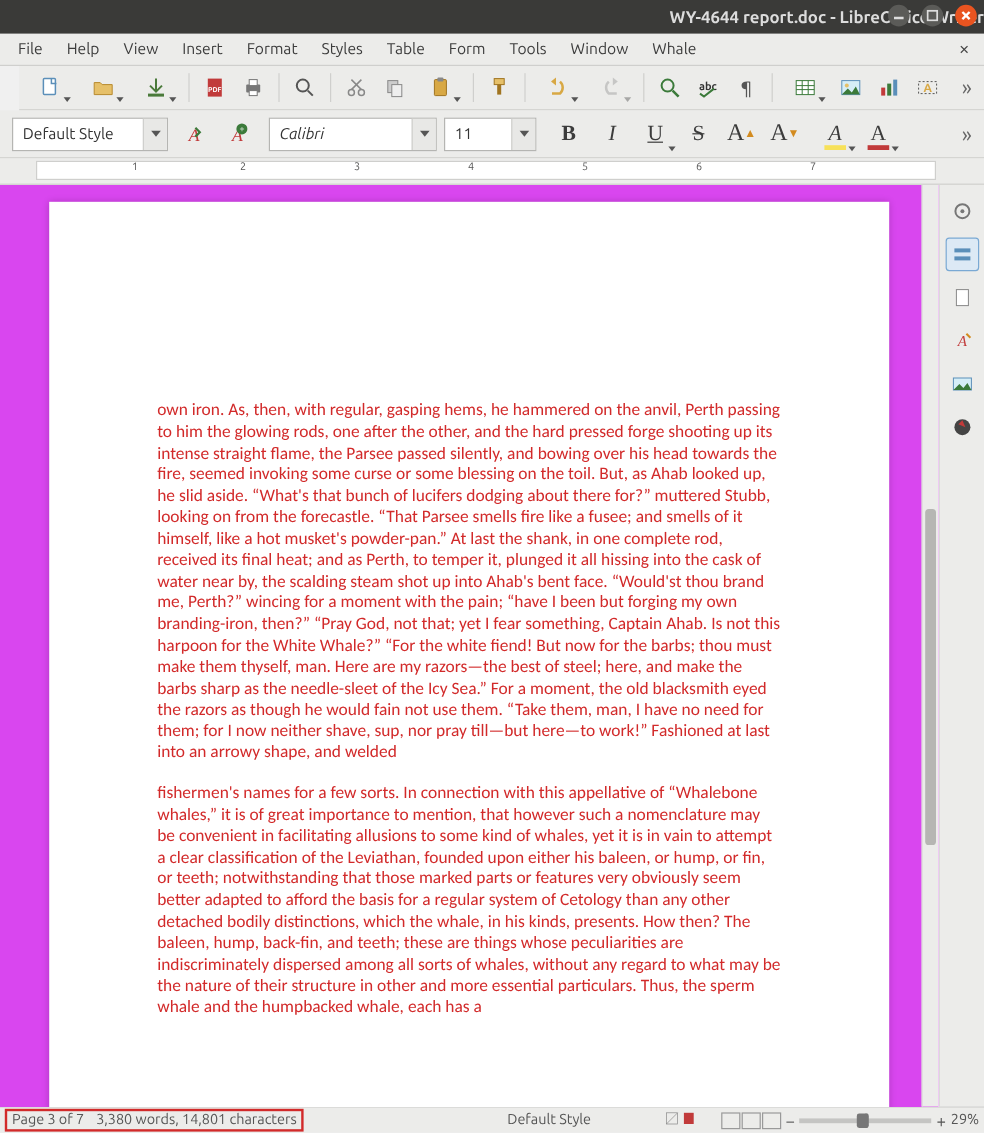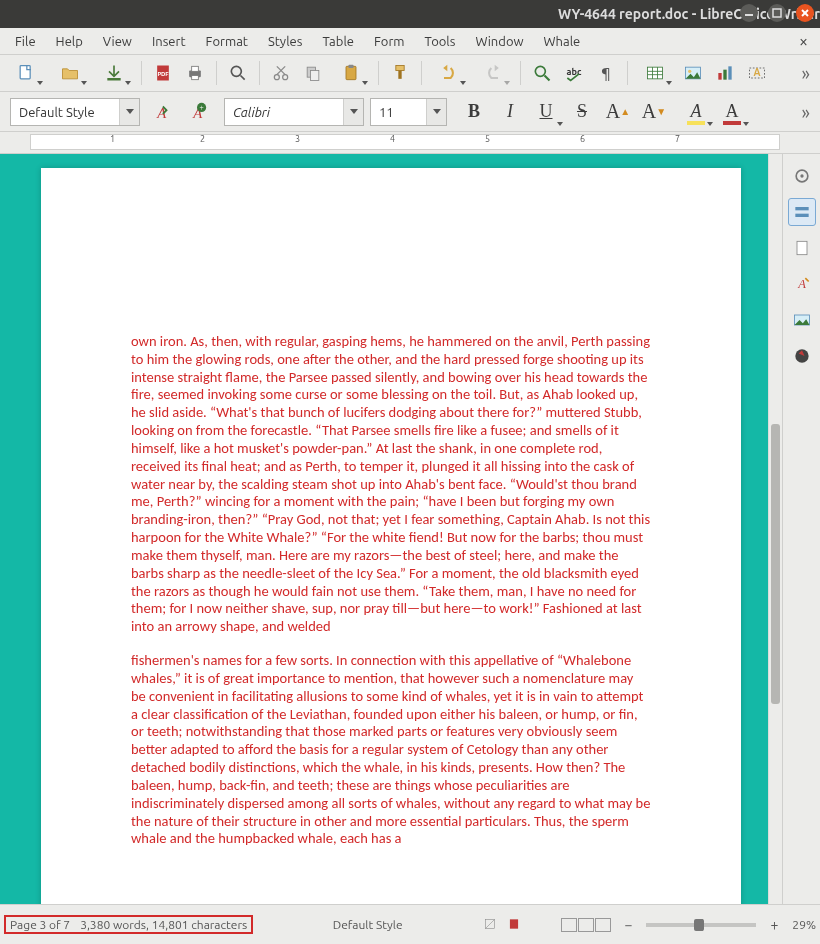--- a/index.html
+++ b/index.html
@@ -8,21 +8,21 @@
   .titlebar { height: 28px; background: #3a3a38; color: #dcdcdc; display: flex; align-items: center; justify-content: flex-end; position: relative; font-size: 14px; font-weight: bold; }
   .titlebar .wc { position: absolute; right: 6px; top: 4px; display: flex; gap: 10px; }
   .titlebar .wc .btn { width: 18px; height: 18px; border-radius: 9px; display: flex; align-items: center; justify-content: center; cursor: pointer; }
   .titlebar .wc .btn.close { background: #e95420; color: #fff; font-weight: bold; }
   .titlebar .wc .btn.min, .titlebar .wc .btn.max { background: #5b5b58; color: #ddd; }
   
   .menubar { height: 27px; background: #ececea; border-bottom: 1px solid #cfcfcd; display: flex; align-items: center; padding: 0 6px; gap: 2px; }
   .menubar .item { padding: 3px 9px; cursor: pointer; }
   .menubar .closeDoc { margin-left: auto; font-size: 16px; padding: 0 6px; cursor: pointer; color: #444; }
   
-  .toolbar { background: #ececea; border-bottom: 1px solid #cfcfcd; display: flex; align-items: center; padding: 3px 6px; gap: 4px; height: 37px; }
+  .toolbar { background: #ececea; border-bottom: 1px solid #cfcfcd; display: flex; align-items: center; padding: 3px 6px; gap: 4px; height: 37px; margin-left: 16px; }
   .toolbar .tbtn { width: 28px; height: 28px; display: flex; align-items: center; justify-content: center; cursor: pointer; border: 1px solid transparent; border-radius: 3px; position: relative; }
   .toolbar .tbtn svg { width: 20px; height: 20px; }
   .toolbar .tbtn.wide { width: 40px; }
   .toolbar .sep { width: 1px; height: 24px; background: #cfcfcd; margin: 0 3px; }
   .dropdown { position: absolute; right: 2px; bottom: 1px; width: 0; height: 0; border-left: 3px solid transparent; border-right: 3px solid transparent; border-top: 4px solid #555; }
   .toolbar .moreBtn { margin-left: auto; font-size: 18px; color: #666; cursor: pointer; padding: 0 4px; }
 
   .toolbar2 { background: #ececea; border-bottom: 1px solid #cfcfcd; display: flex; align-items: center; padding: 3px 10px; gap: 6px; height: 40px; }
   .combo { display: flex; align-items: center; border: 1px solid #b5b5b2; background: #fff; height: 28px; }
   .combo .text { padding: 0 8px; font-size: 13px; flex: 1; color: #333; font-style: italic; }
@@ -36,33 +36,33 @@
   .fmtBtn.strike { text-decoration: line-through; }
   .fmtBtn.super { font-size: 20px; }
   .fmtBtn.super sup { font-size: 10px; color: #d38b1f; }
   .fmtBtn .drip { position: absolute; bottom: 2px; left: 6px; right: 6px; height: 4px; }
   
   .ruler { height: 22px; background: #ececea; border-bottom: 1px solid #cfcfcd; position: relative; overflow: hidden; }
   .ruler .inner { position: absolute; left: 30px; right: 40px; top: 2px; height: 16px; background: #fff; border: 1px solid #cfcfcd; }
   .ruler .tick { position: absolute; top: 2px; font-size: 9px; color: #555; }
   
   .mainArea { flex: 1; display: flex; overflow: hidden; position: relative; }
-  .docScroll { flex: 1; overflow: auto; background: #14b8a6; position: relative; }
+  .docScroll { flex: 1; overflow: auto; background: #d946ef; position: relative; }
   .page { width: 700px; min-height: 900px; background: #fff; margin: 14px auto 30px; box-shadow: 0 0 6px rgba(0,0,0,0.2); padding: 165px 90px 50px 90px; }
   .page .bodyText { color: #d22a2a; font-family: Calibri, "Liberation Sans", sans-serif; font-size: 14.5px; line-height: 1.23; }
   .page .bodyText p { margin-bottom: 16px; }
   
   .sidebar { width: 38px; background: #ececea; border-left: 1px solid #cfcfcd; display: flex; flex-direction: column; align-items: center; padding-top: 8px; gap: 8px; }
   .sidebar .sb { width: 28px; height: 28px; display: flex; align-items: center; justify-content: center; cursor: pointer; border: 1px solid transparent; border-radius: 3px; }
   .sidebar .sb svg { width: 20px; height: 20px; }
   
   .vscroll { position: absolute; right: 0; top: 0; bottom: 0; width: 14px; background: #ececea; border-left: 1px solid #dcdcda; }
   .vscroll .thumb { position: absolute; left: 2px; right: 2px; top: 270px; height: 280px; background: #b6b6b3; border-radius: 3px; }
   
-  .statusbar { height: 40px; background: #ececea; border-top: 1px solid #cfcfcd; display: flex; align-items: center; font-size: 12px; color: #555; padding: 0 4px; gap: 10px; }
+  .statusbar { height: 22px; background: #ececea; border-top: 1px solid #cfcfcd; display: flex; align-items: center; font-size: 12px; color: #555; padding: 0 4px; }
   .statusbar .pageinfo { border: 2px solid #d22a2a; padding: 1px 4px; display: flex; gap: 10px; color: #555; }
   .statusbar .spacer { flex: 1; }
   .statusbar .zoomSlider { width: 110px; height: 4px; background: #c5c5c3; position: relative; }
   .statusbar .zoomSlider::before { content:""; position:absolute; left: 50%; top:-4px; width:2px; height:12px; background:#888; }
   .statusbar .zoomHandle { position: absolute; width: 10px; height: 12px; background: #777; top: -4px; left: 48px; border-radius: 2px; }
   .statusbar .viewIcons { display: flex; gap: 1px; }
   .statusbar .viewIcons span { width: 16px; height: 14px; border: 1px solid #999; display: inline-block; }
   .statusbar .minus, .statusbar .plus { font-size: 14px; cursor: pointer; padding: 0 4px; color:#555; }
 </style>
 </head>

